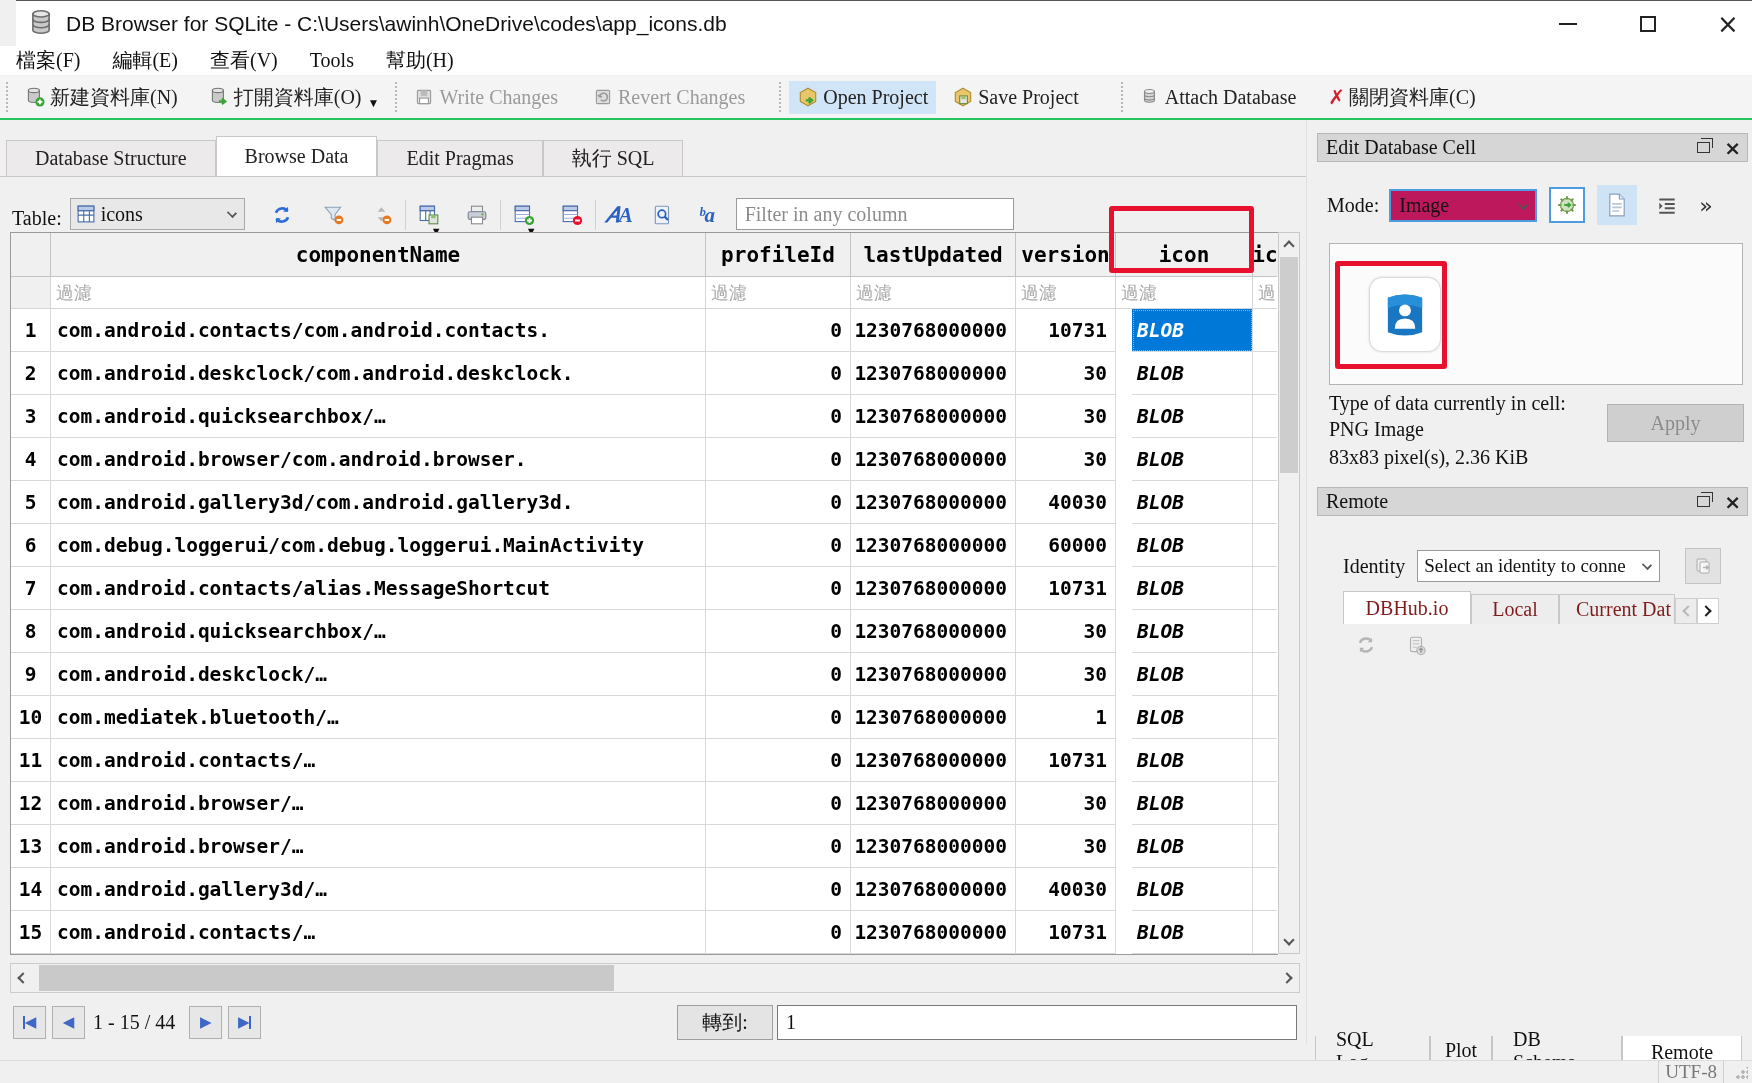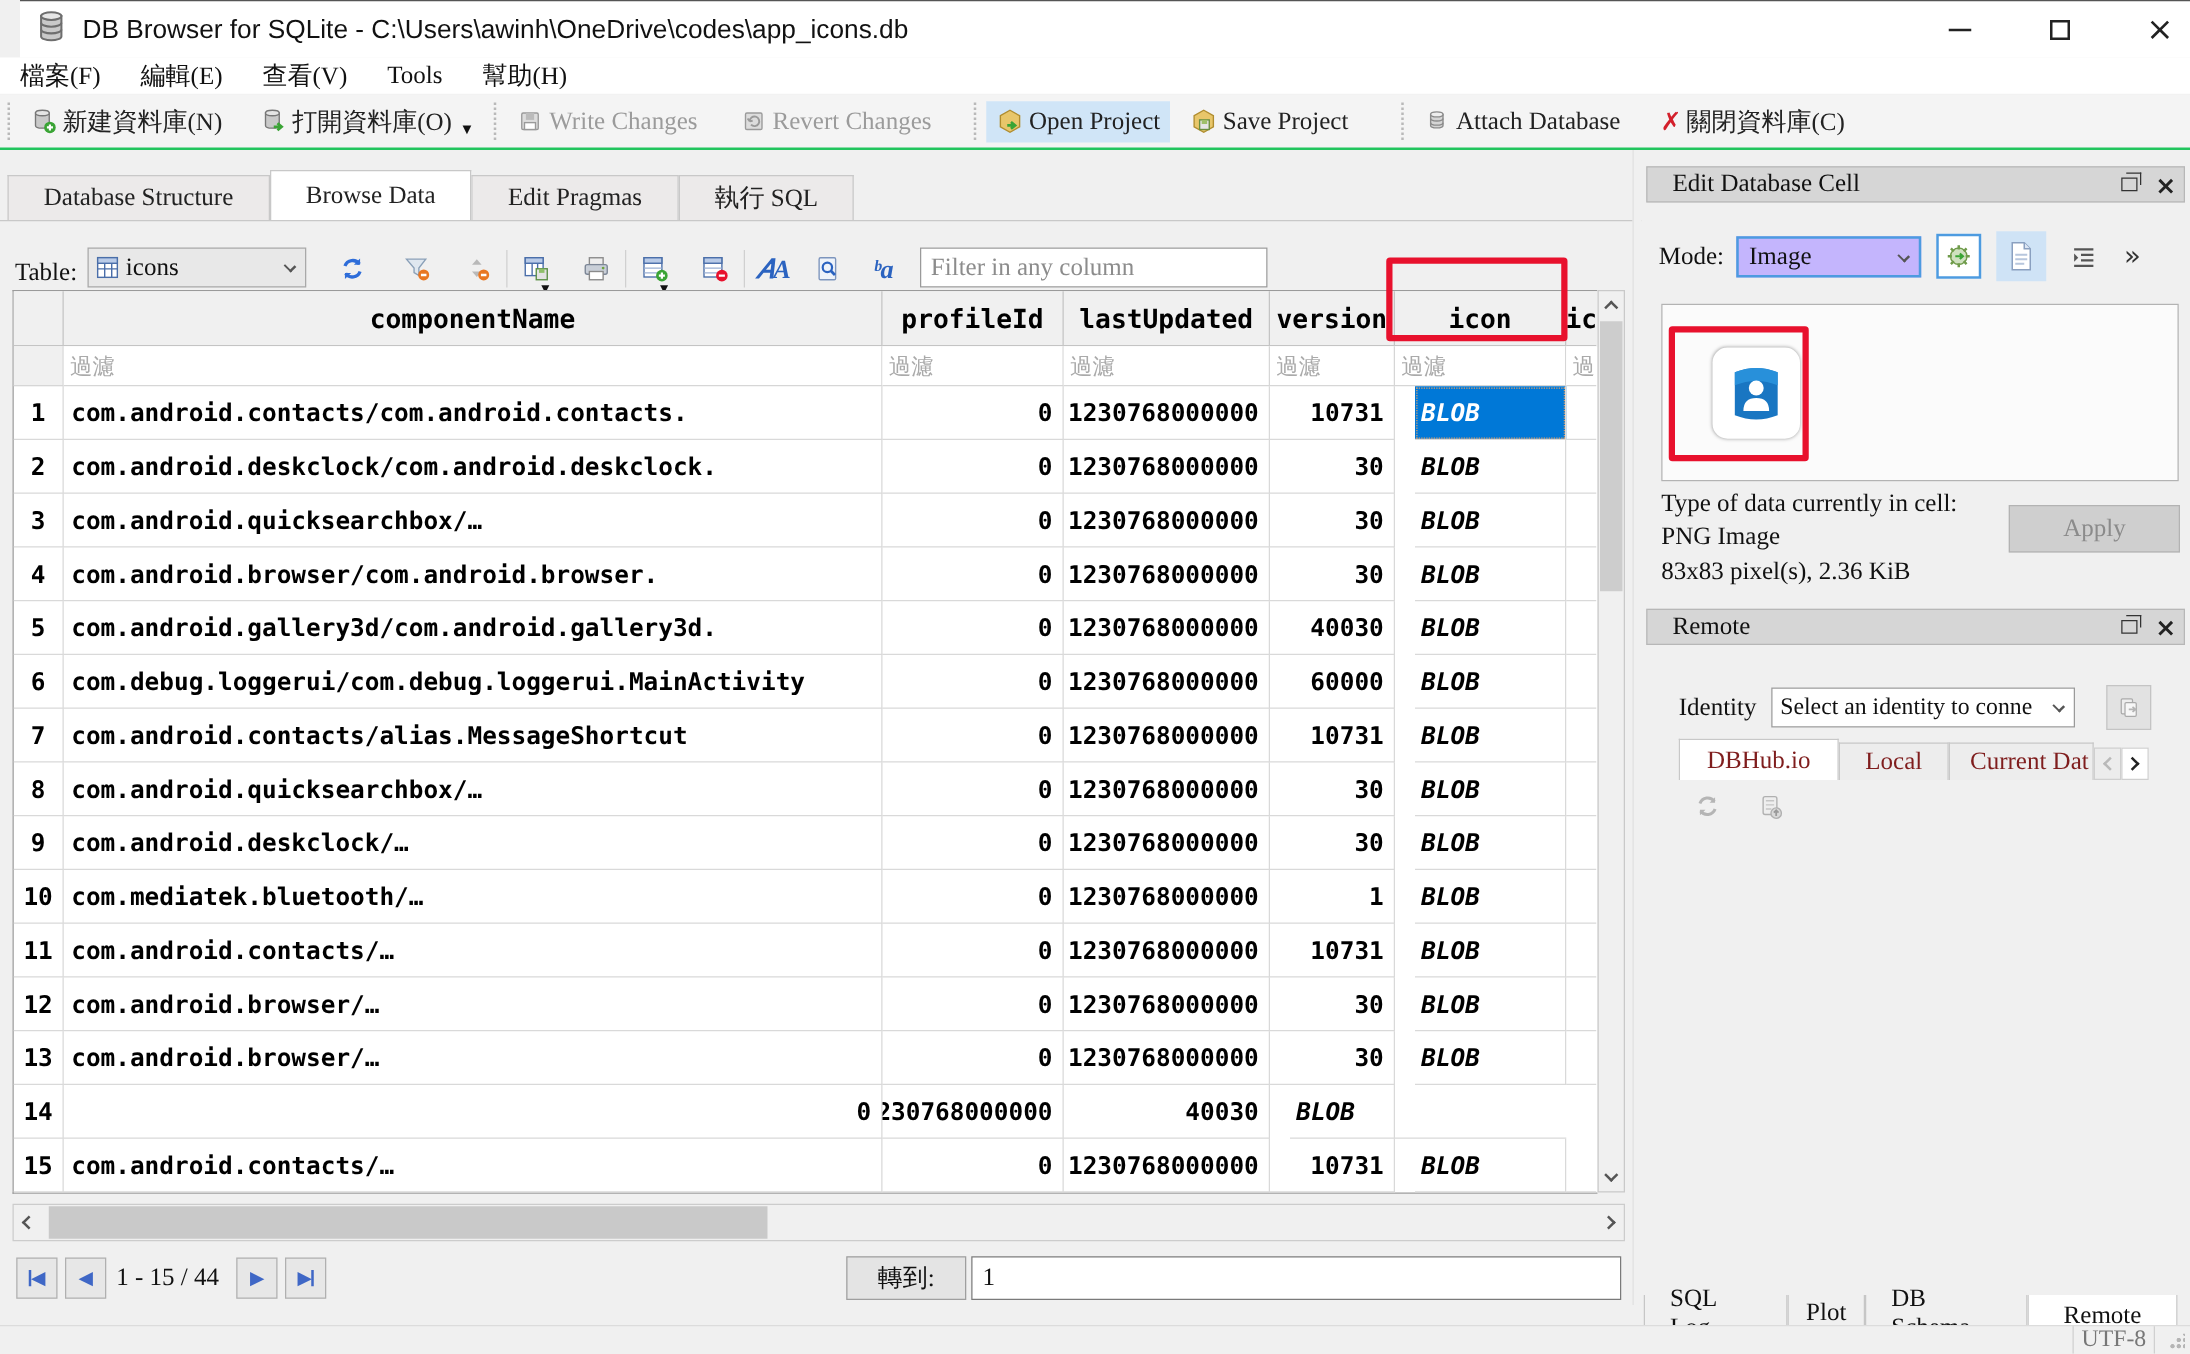--- a/index.html
+++ b/index.html
@@ -81,28 +81,28 @@
   .bottombar { left:0; top:1000px; width:1314px; height:44px; background:#f0f0f0; display:flex; align-items:center; }
   .pg-btn { width:33px; height:33px; background:#e7e7e7; border:1px solid #b0b0b0; display:flex; align-items:center; justify-content:center; color:#3f67c6; font-size:15px; font-family:"DejaVu Sans",sans-serif; margin-left:6px; }
   .pg-btn .bar { width:0; height:13px; border-left:2px solid #3f67c6; }
   .pg-range { font-size:20px; color:#111; margin:0 8px; }
   .goto-btn { position:absolute; left:677px; width:96px; height:35px; background:#e4e4e4; border:1px solid #9f9f9f; display:flex; align-items:center; justify-content:center; font-size:20px; color:#111; }
   .goto-input { position:absolute; left:777px; width:520px; height:35px; border:1px solid #7a7a7a; background:#fff; font-size:20px; font-family:"Liberation Serif",serif; padding:0 8px; color:#111; }
 
   
   .splitter { left:1306px; top:120px; width:7px; height:924px; background:#f0f0f0; border-left:1px solid #e0e0e0; }
   .dock { left:1313px; top:120px; width:439px; height:963px; background:#f0f0f0; }
-  .panel-title { position:absolute; left:4px; width:431px; height:29px; background:#d6d6d6; border:1px solid #b7b7b7; display:flex; align-items:center; font-size:20px; color:#111; padding-left:20px; }
+  .panel-title { position:absolute; left:4px; width:431px; height:29px; background:#d6d6d6; border:1px solid #b7b7b7; display:flex; align-items:center; font-size:20px; color:#111; padding-left:8px; }
   .pt-icons { position:absolute; right:6px; top:0; height:27px; display:flex; align-items:center; gap:14px; }
   .float-ico { width:13px; height:11px; border:1.5px solid #333; position:relative; background:#d6d6d6; }
   .float-ico:before { content:""; position:absolute; left:3px; top:-5px; width:11px; height:9px; border:1.5px solid #333; border-bottom:none; border-left:none; }
   .pt-x { font-size:20px; font-weight:bold; color:#222; font-family:"DejaVu Sans",sans-serif; }
   .dk-label { font-size:20px; color:#111; }
   .mode-row { position:absolute; left:14px; top:65px; display:flex; align-items:center; }
-  .mode-combo { margin-left:10px; width:148px; height:33px; background:#c4b5fd; border:2px solid #4d9be0; display:flex; align-items:center; padding-left:8px; font-size:20px; color:#111; position:relative; }
+  .mode-combo { margin-left:10px; width:148px; height:33px; background:#be185d; border:2px solid #4d9be0; display:flex; align-items:center; padding-left:8px; font-size:20px; color:#111; position:relative; }
   .sq-btn { width:36px; height:36px; display:flex; align-items:center; justify-content:center; margin-left:12px; }
   .sq-btn.checked { border:2px solid #4d9be0; background:#fff; }
   .sq-btn.bluebg { background:#cfe3f6; width:40px; height:40px; }
   .dbl-chev { font-size:22px; color:#333; margin-left:14px; font-family:"DejaVu Sans",sans-serif; }
   .preview { position:absolute; left:16px; top:123px; width:414px; height:142px; background:#fbfbfb; border:1px solid #b3b3b3; }
   .thumb { position:absolute; left:40px; top:34px; width:70px; height:73px; background:#fff; border-radius:12px; box-shadow:0 0 3px rgba(0,0,0,0.35); display:flex; align-items:center; justify-content:center; }
   .type-label { position:absolute; left:16px; top:272px; font-size:20px; color:#111; }
   .type-value { position:absolute; left:16px; top:298px; font-size:20px; color:#111; }
   .apply-btn { position:absolute; left:294px; top:284px; width:137px; height:38px; background:#cfcfcf; border:1px solid #b3b3b3; display:flex; align-items:center; justify-content:center; font-size:20px; color:#8b8b8b; }
   .size-info { position:absolute; left:16px; top:326px; font-size:20px; color:#111; }
@@ -486,20 +486,21 @@
     <div class="c-name">com.android.browser/…</div>
     <div class="c-right">0</div>
     <div class="c-right">1230768000000</div>
     <div class="c-right">30</div>
     <div class="c-blob">BLOB</div>
     <div class="c-extra"></div>
   </div>
 
   <div class="g-row g-data">
     <div class="c-num">14</div>
+    <div class="c-name">com.android.gallery3d/…</div>
     <div class="c-right">0</div>
     <div class="c-right">1230768000000</div>
     <div class="c-right">40030</div>
     <div class="c-blob">BLOB</div>
     <div class="c-extra"></div>
   </div>
 
   <div class="g-row g-data">
     <div class="c-num">15</div>
     <div class="c-name">com.android.contacts/…</div>

